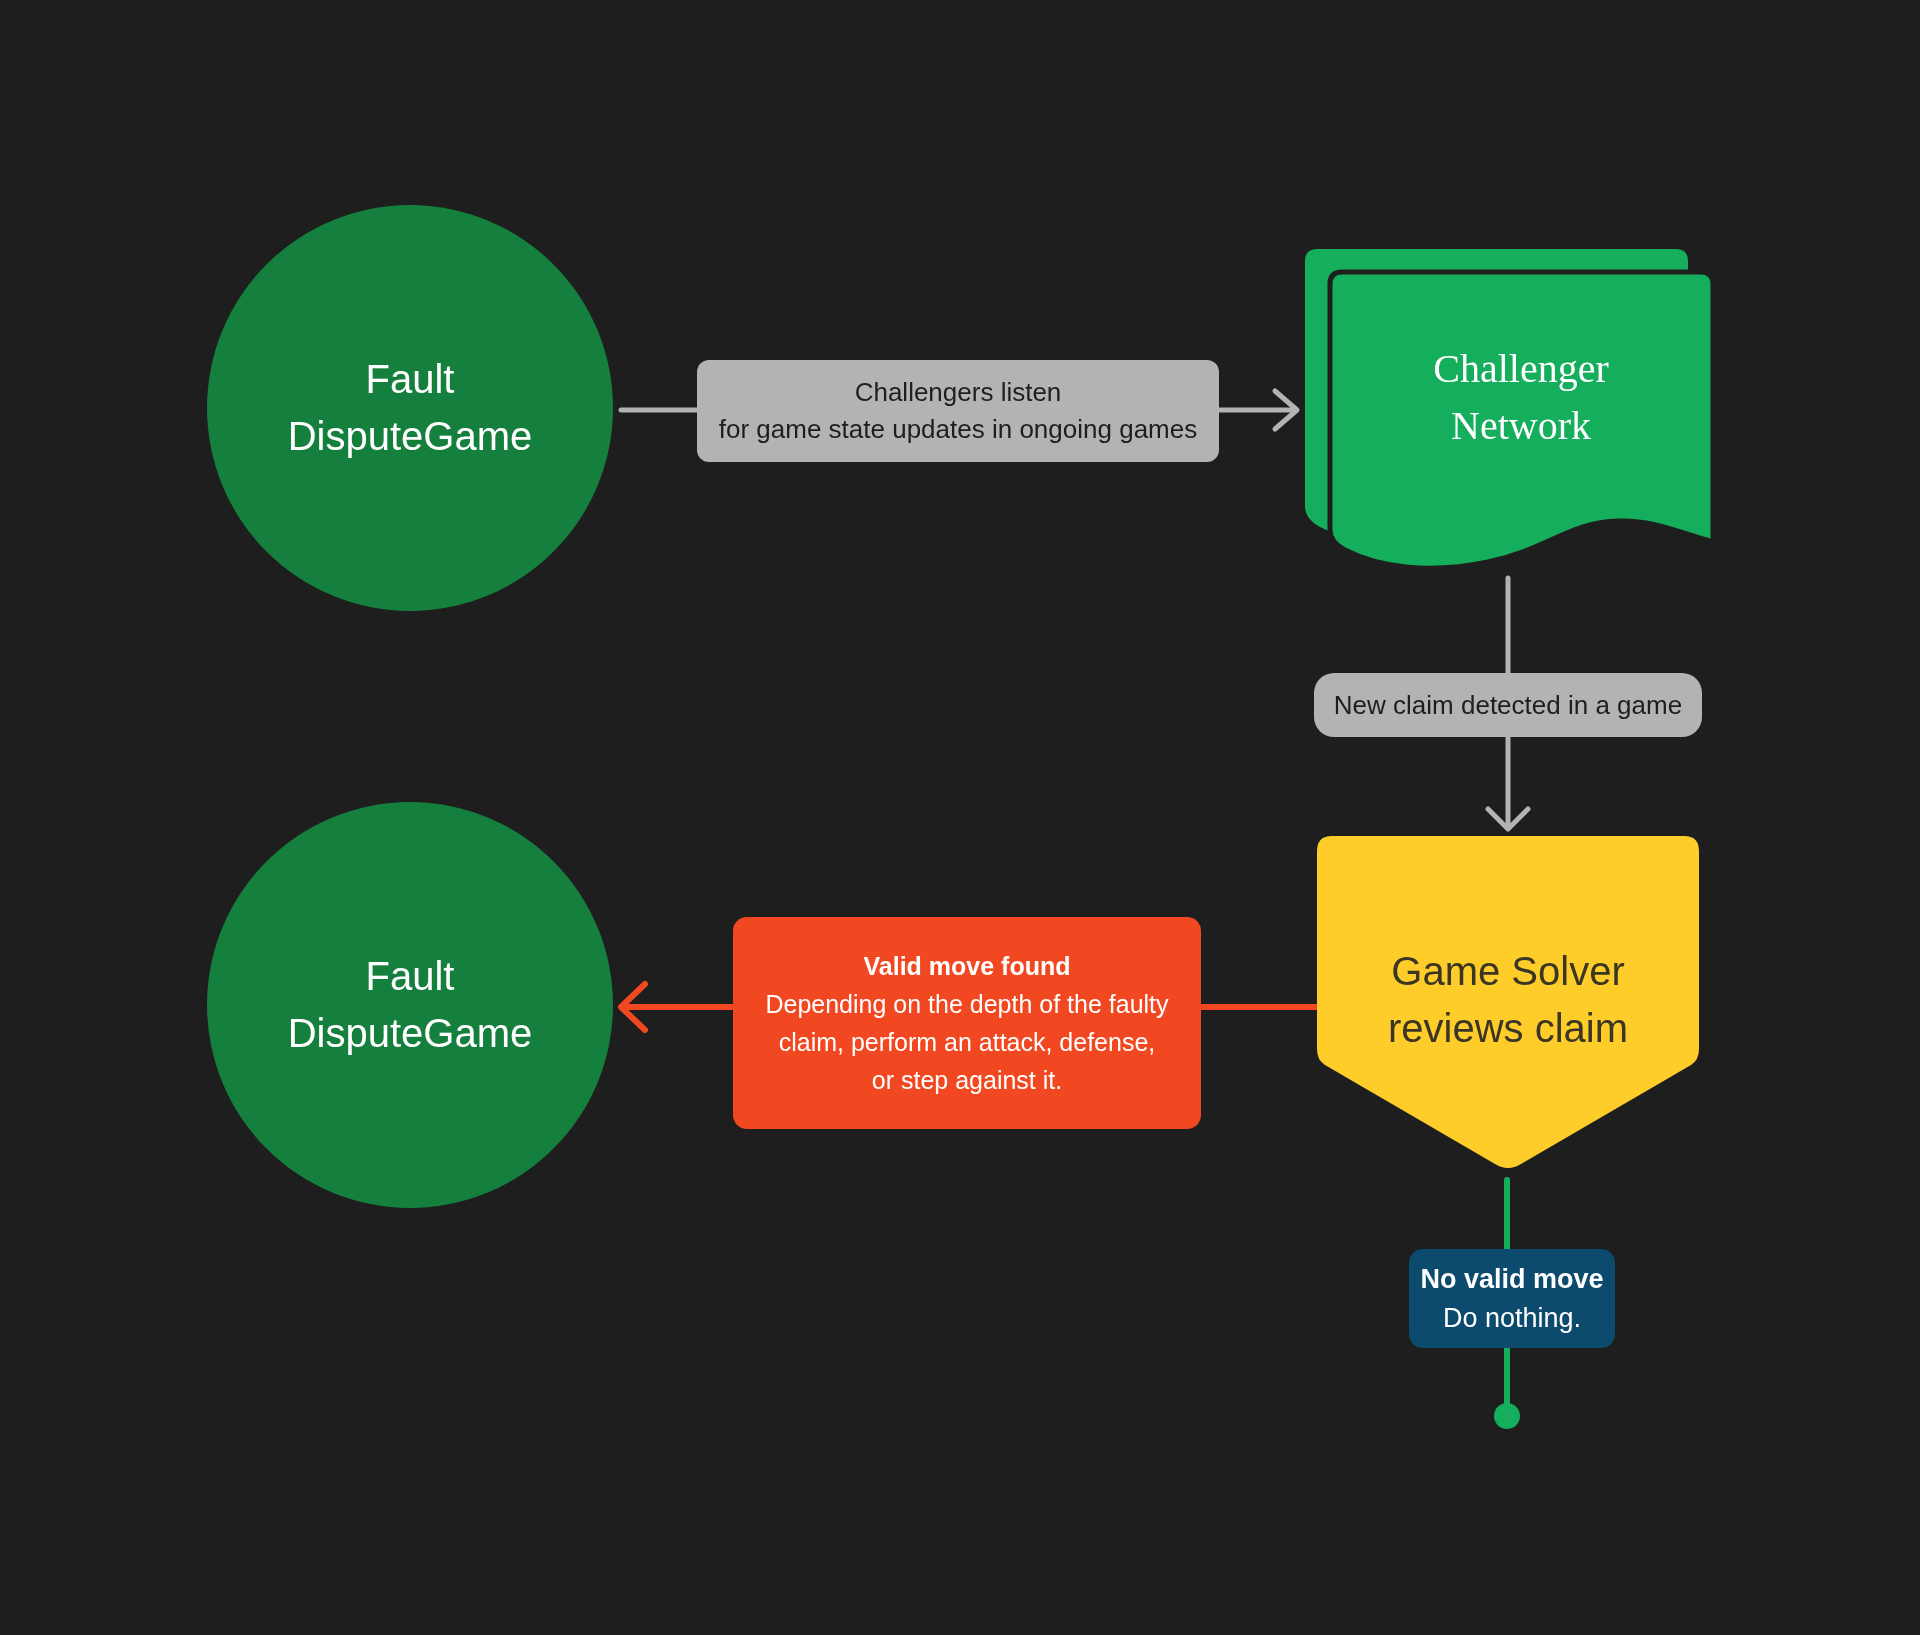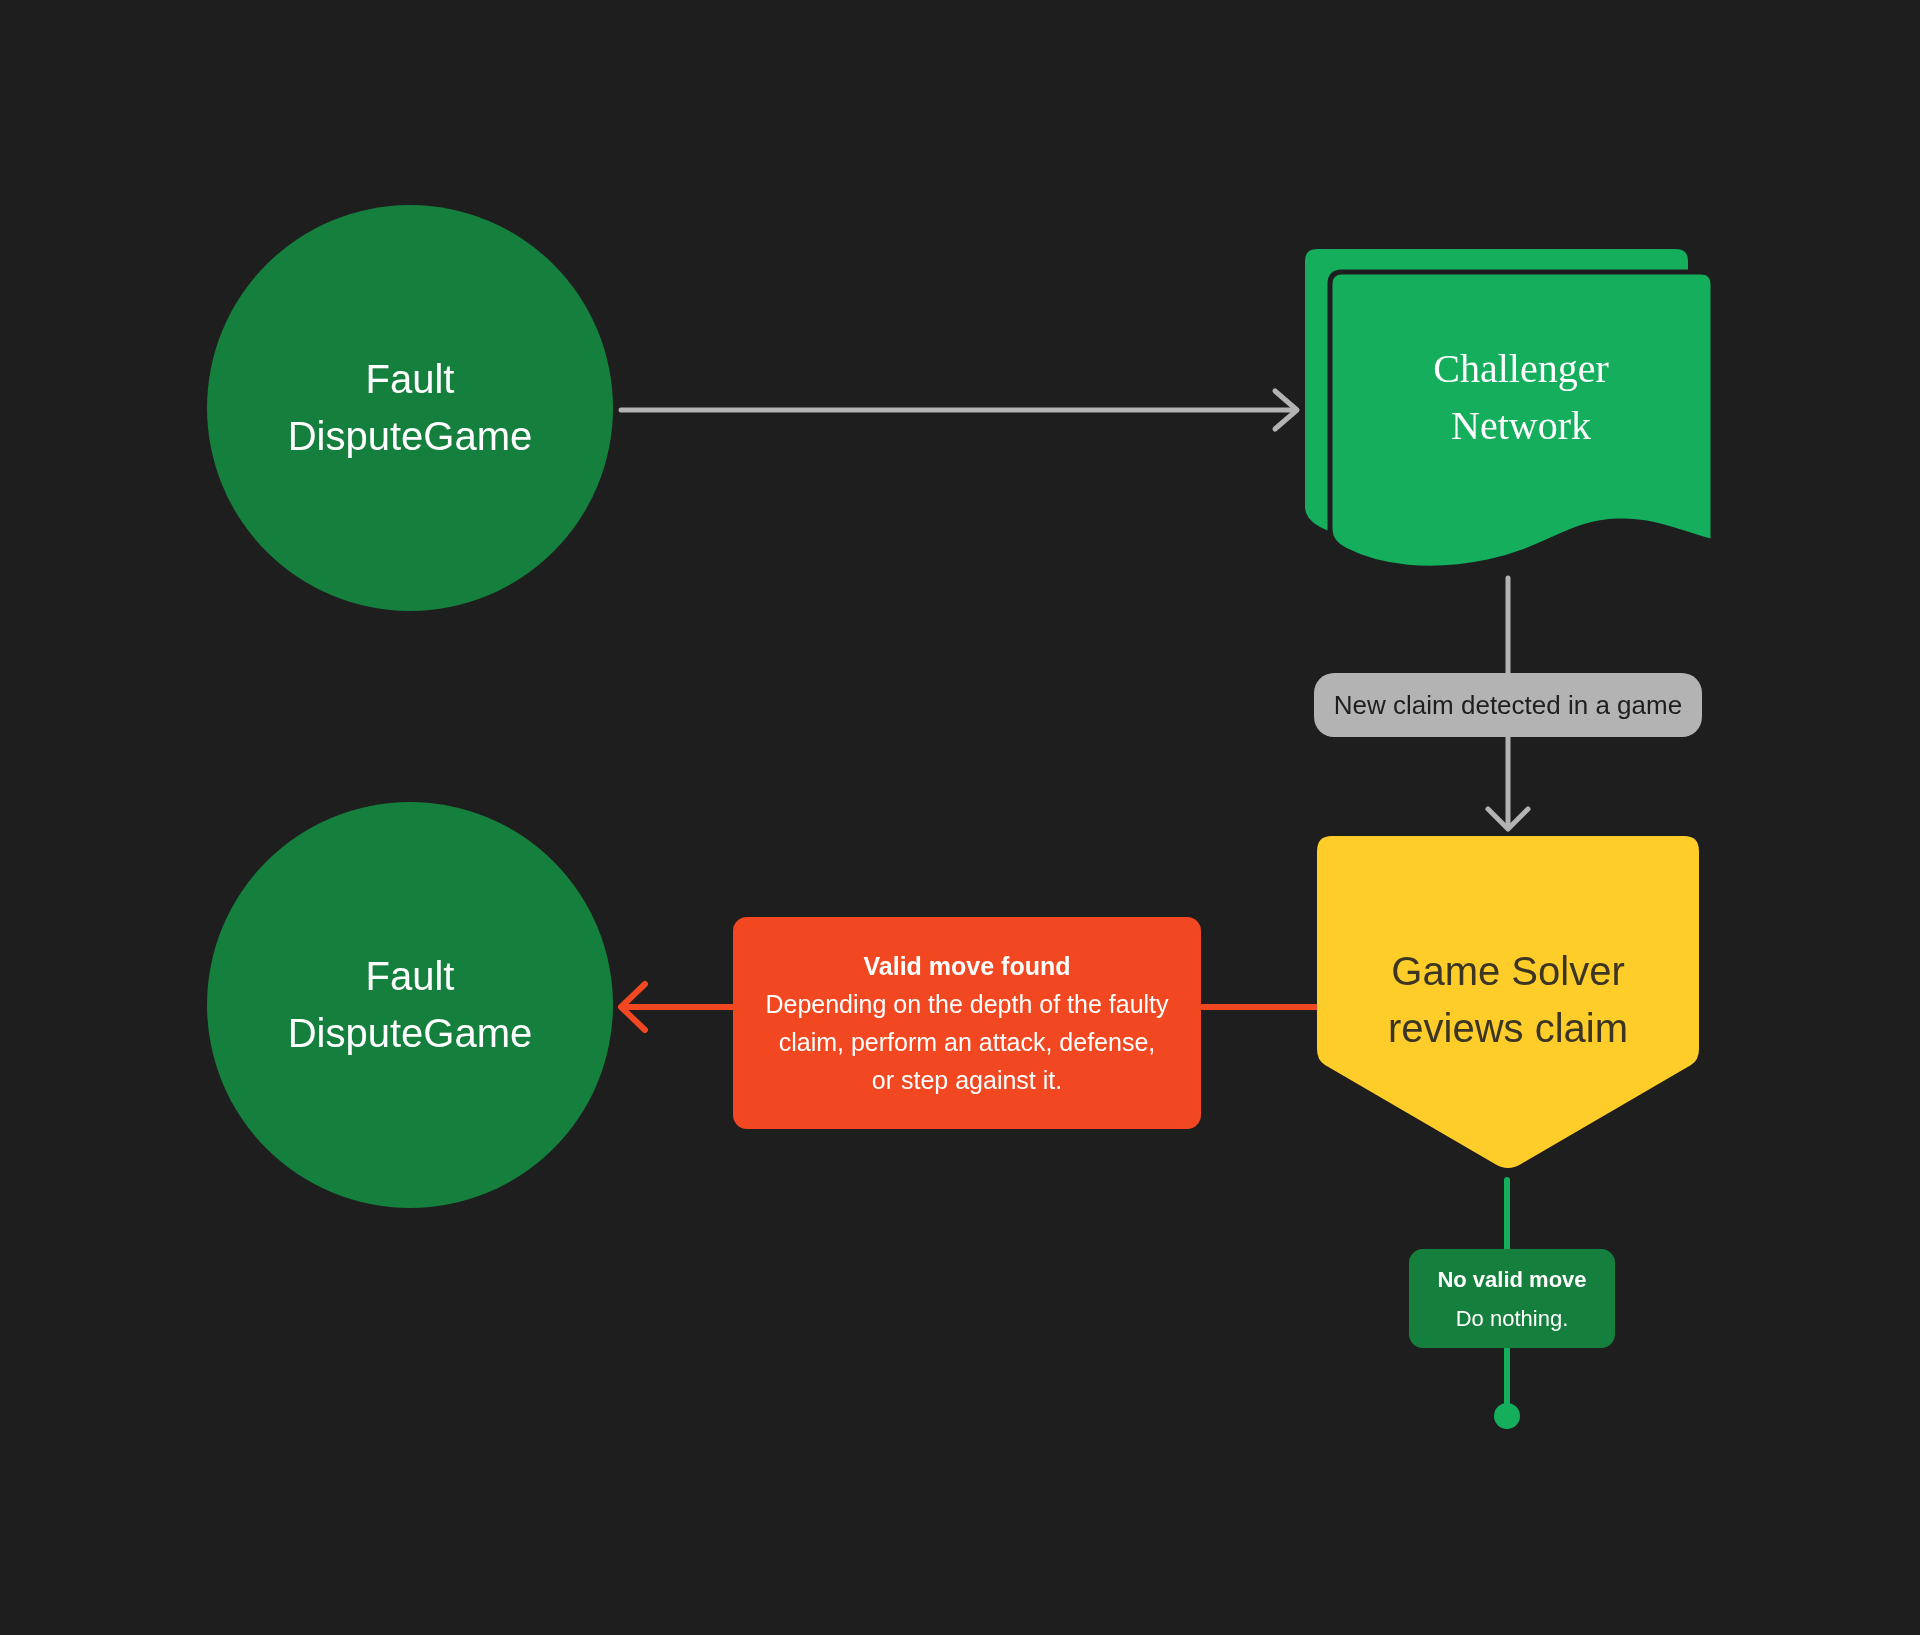--- a/index.html
+++ b/index.html
@@ -22,21 +22,21 @@
   .edge-label{
     background:#B3B3B3;color:#1e1e1e;border-radius:12px;
     display:flex;flex-direction:column;align-items:center;justify-content:center;
     font-size:26px;line-height:37px;text-align:center;white-space:nowrap;
   }
   .callout{
     color:#ffffff;display:flex;flex-direction:column;align-items:center;justify-content:center;
     text-align:center;white-space:nowrap;
   }
   .callout.red{background:#F24822;border-radius:14px;font-size:25px;line-height:38px;}
-  .callout.green{background:#15803d;border-radius:14px;font-size:22px;line-height:39px;text-align:right;}
+  .callout.green{background:#0c4a6e;border-radius:14px;font-size:27px;line-height:39px;text-align:right;}
   .callout .bold{font-weight:bold;}
   .doc-title{left:1329px;top:340px;width:384px;font-family:Liberation Serif, serif;}
   .pent-title{left:1317px;top:928px;width:382px;}
 </style>
 </head>
 <body>
 
 <div id="canvas">
 
   <svg id="wires" viewBox="0 0 1920 1635">
@@ -79,20 +79,24 @@
          V 851 Q 1317 836 1332 836 Z"></path>
   </svg>
 
   <div class="abs node-circle" style="left:207px;top:205px;">
     <div class="shape-title">
       <div>Fault</div>
       <div>DisputeGame</div>
     </div>
   </div>
 
+  <div class="abs edge-label" style="left:697px;top:360px;width:522px;height:102px;">
+    <div>Challengers listen</div>
+    <div>for game state updates in ongoing games</div>
+  </div>
 
   <div class="abs shape-title doc-title">
     <div>Challenger</div>
     <div>Network</div>
   </div>
 
   <div class="abs edge-label" style="left:1314px;top:673px;width:388px;height:64px;border-radius:20px;">
     <div>New claim detected in a game</div>
   </div>
 

